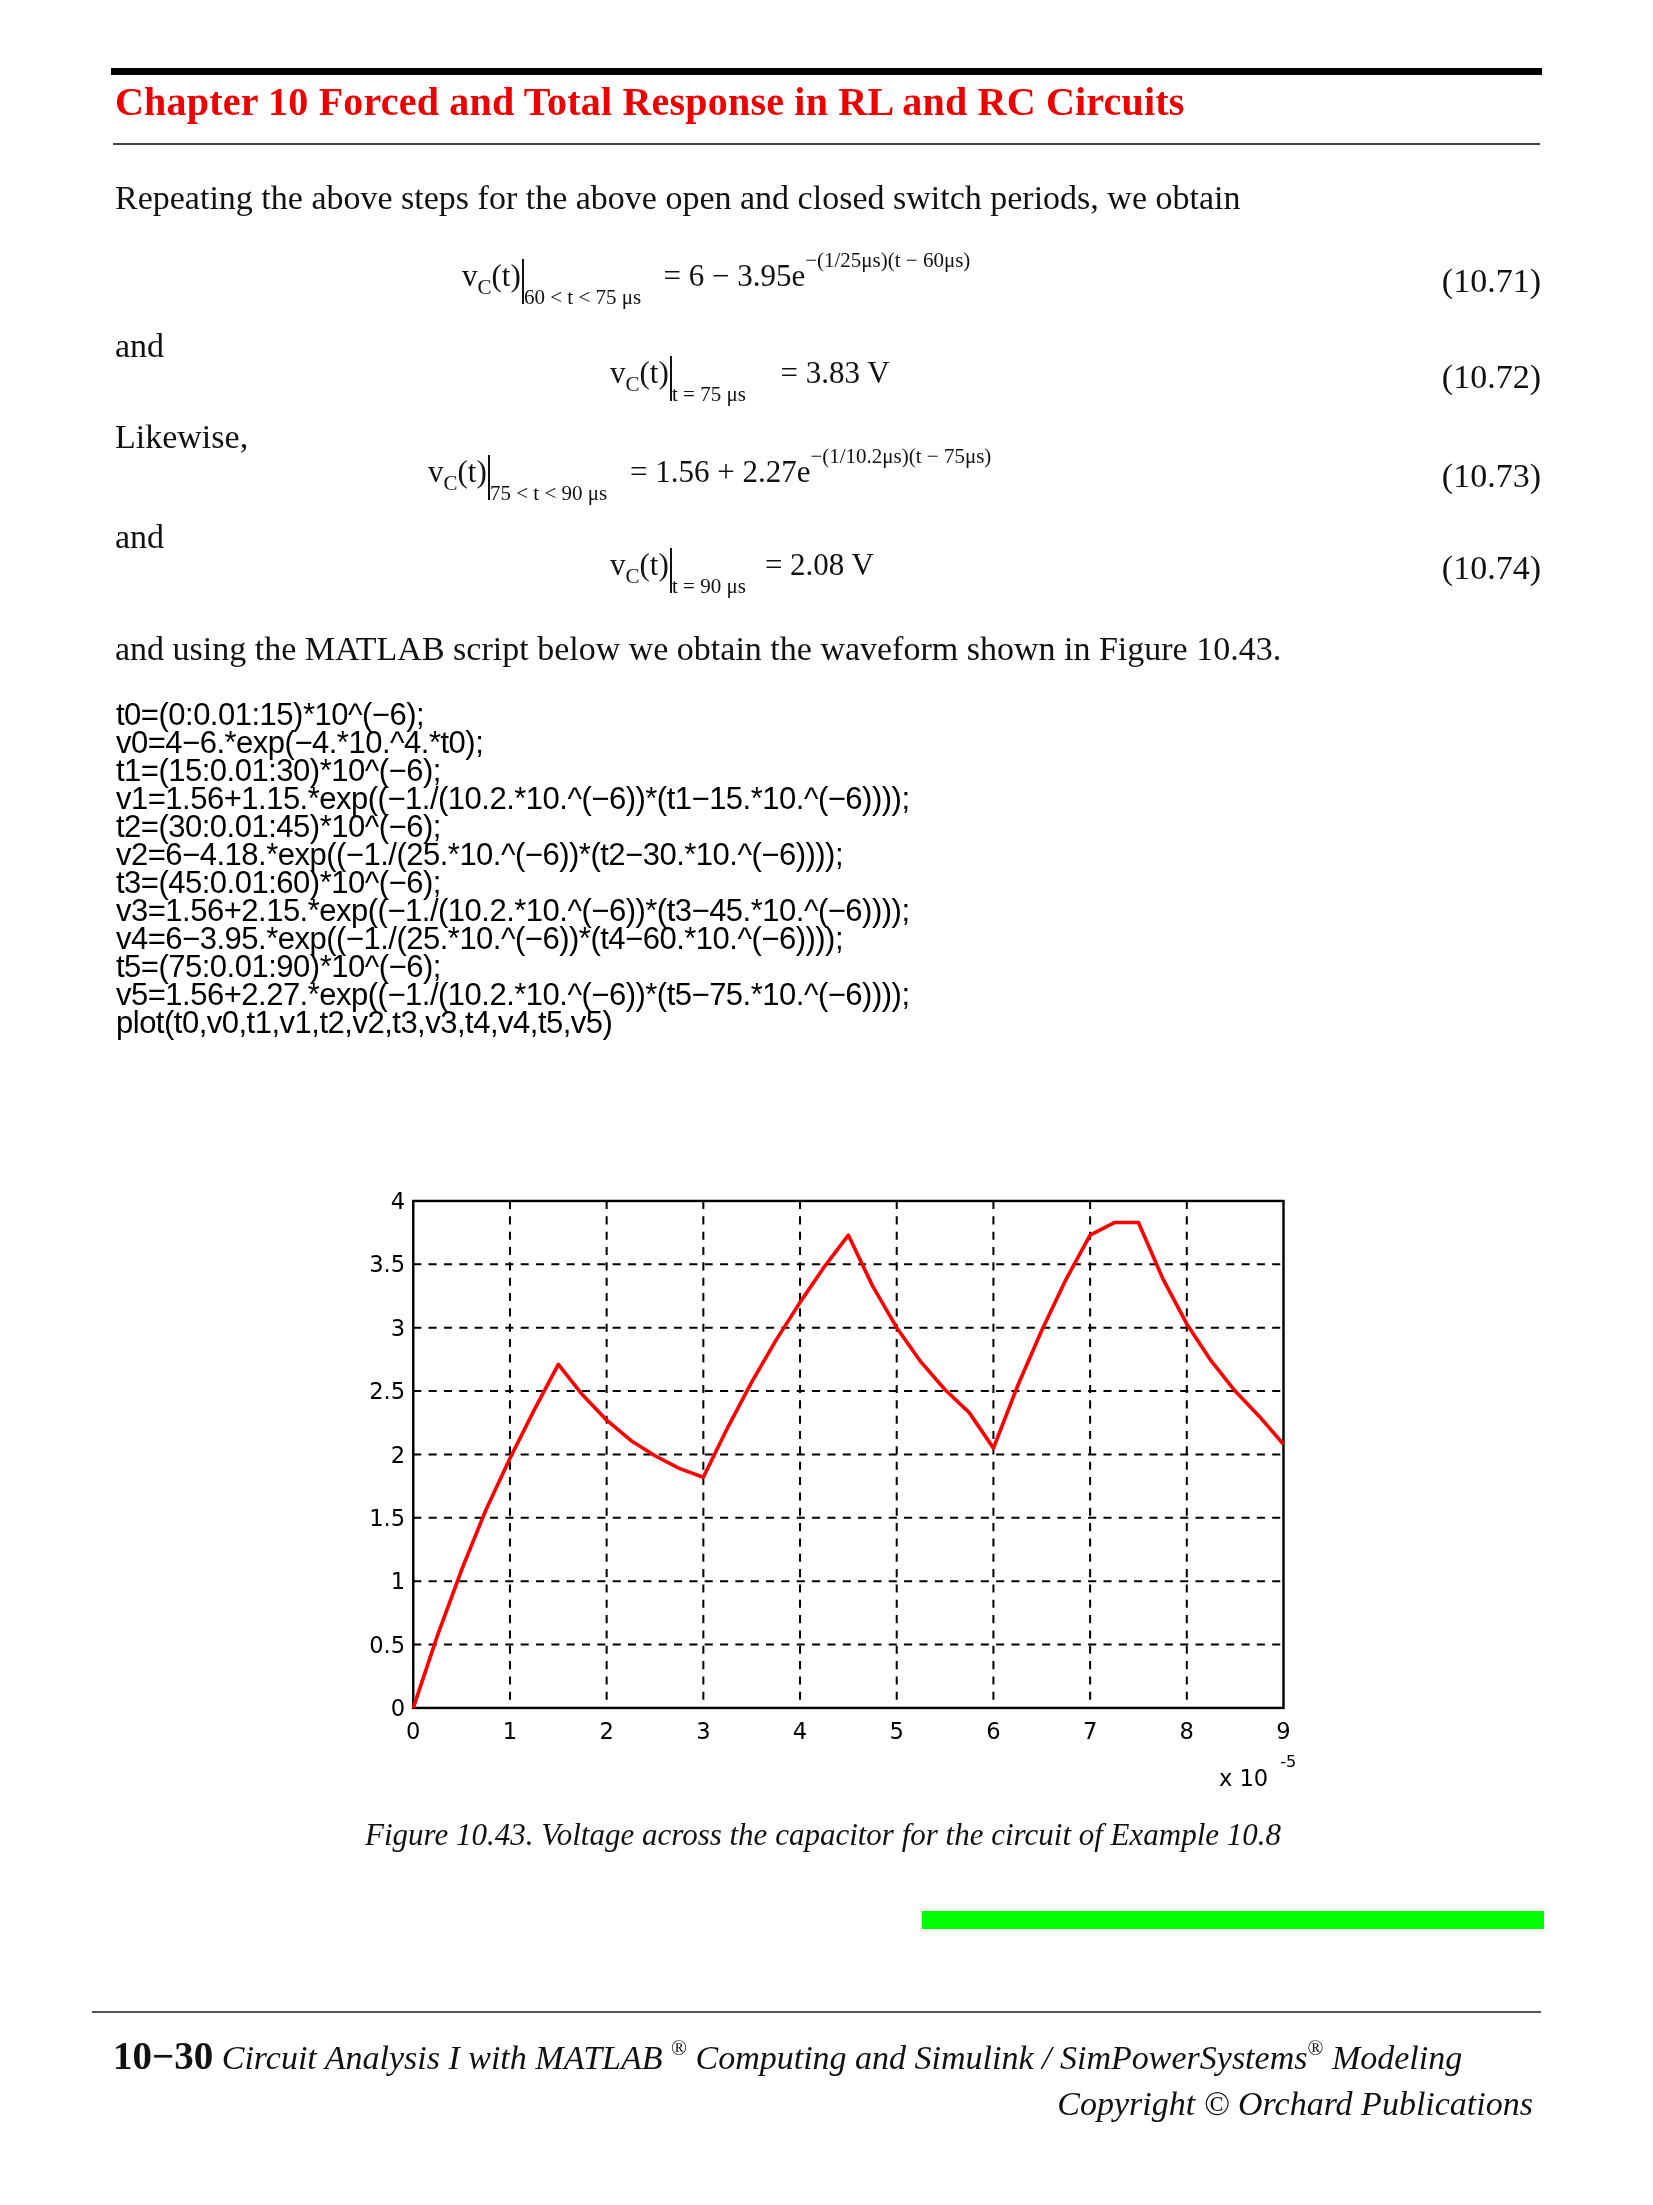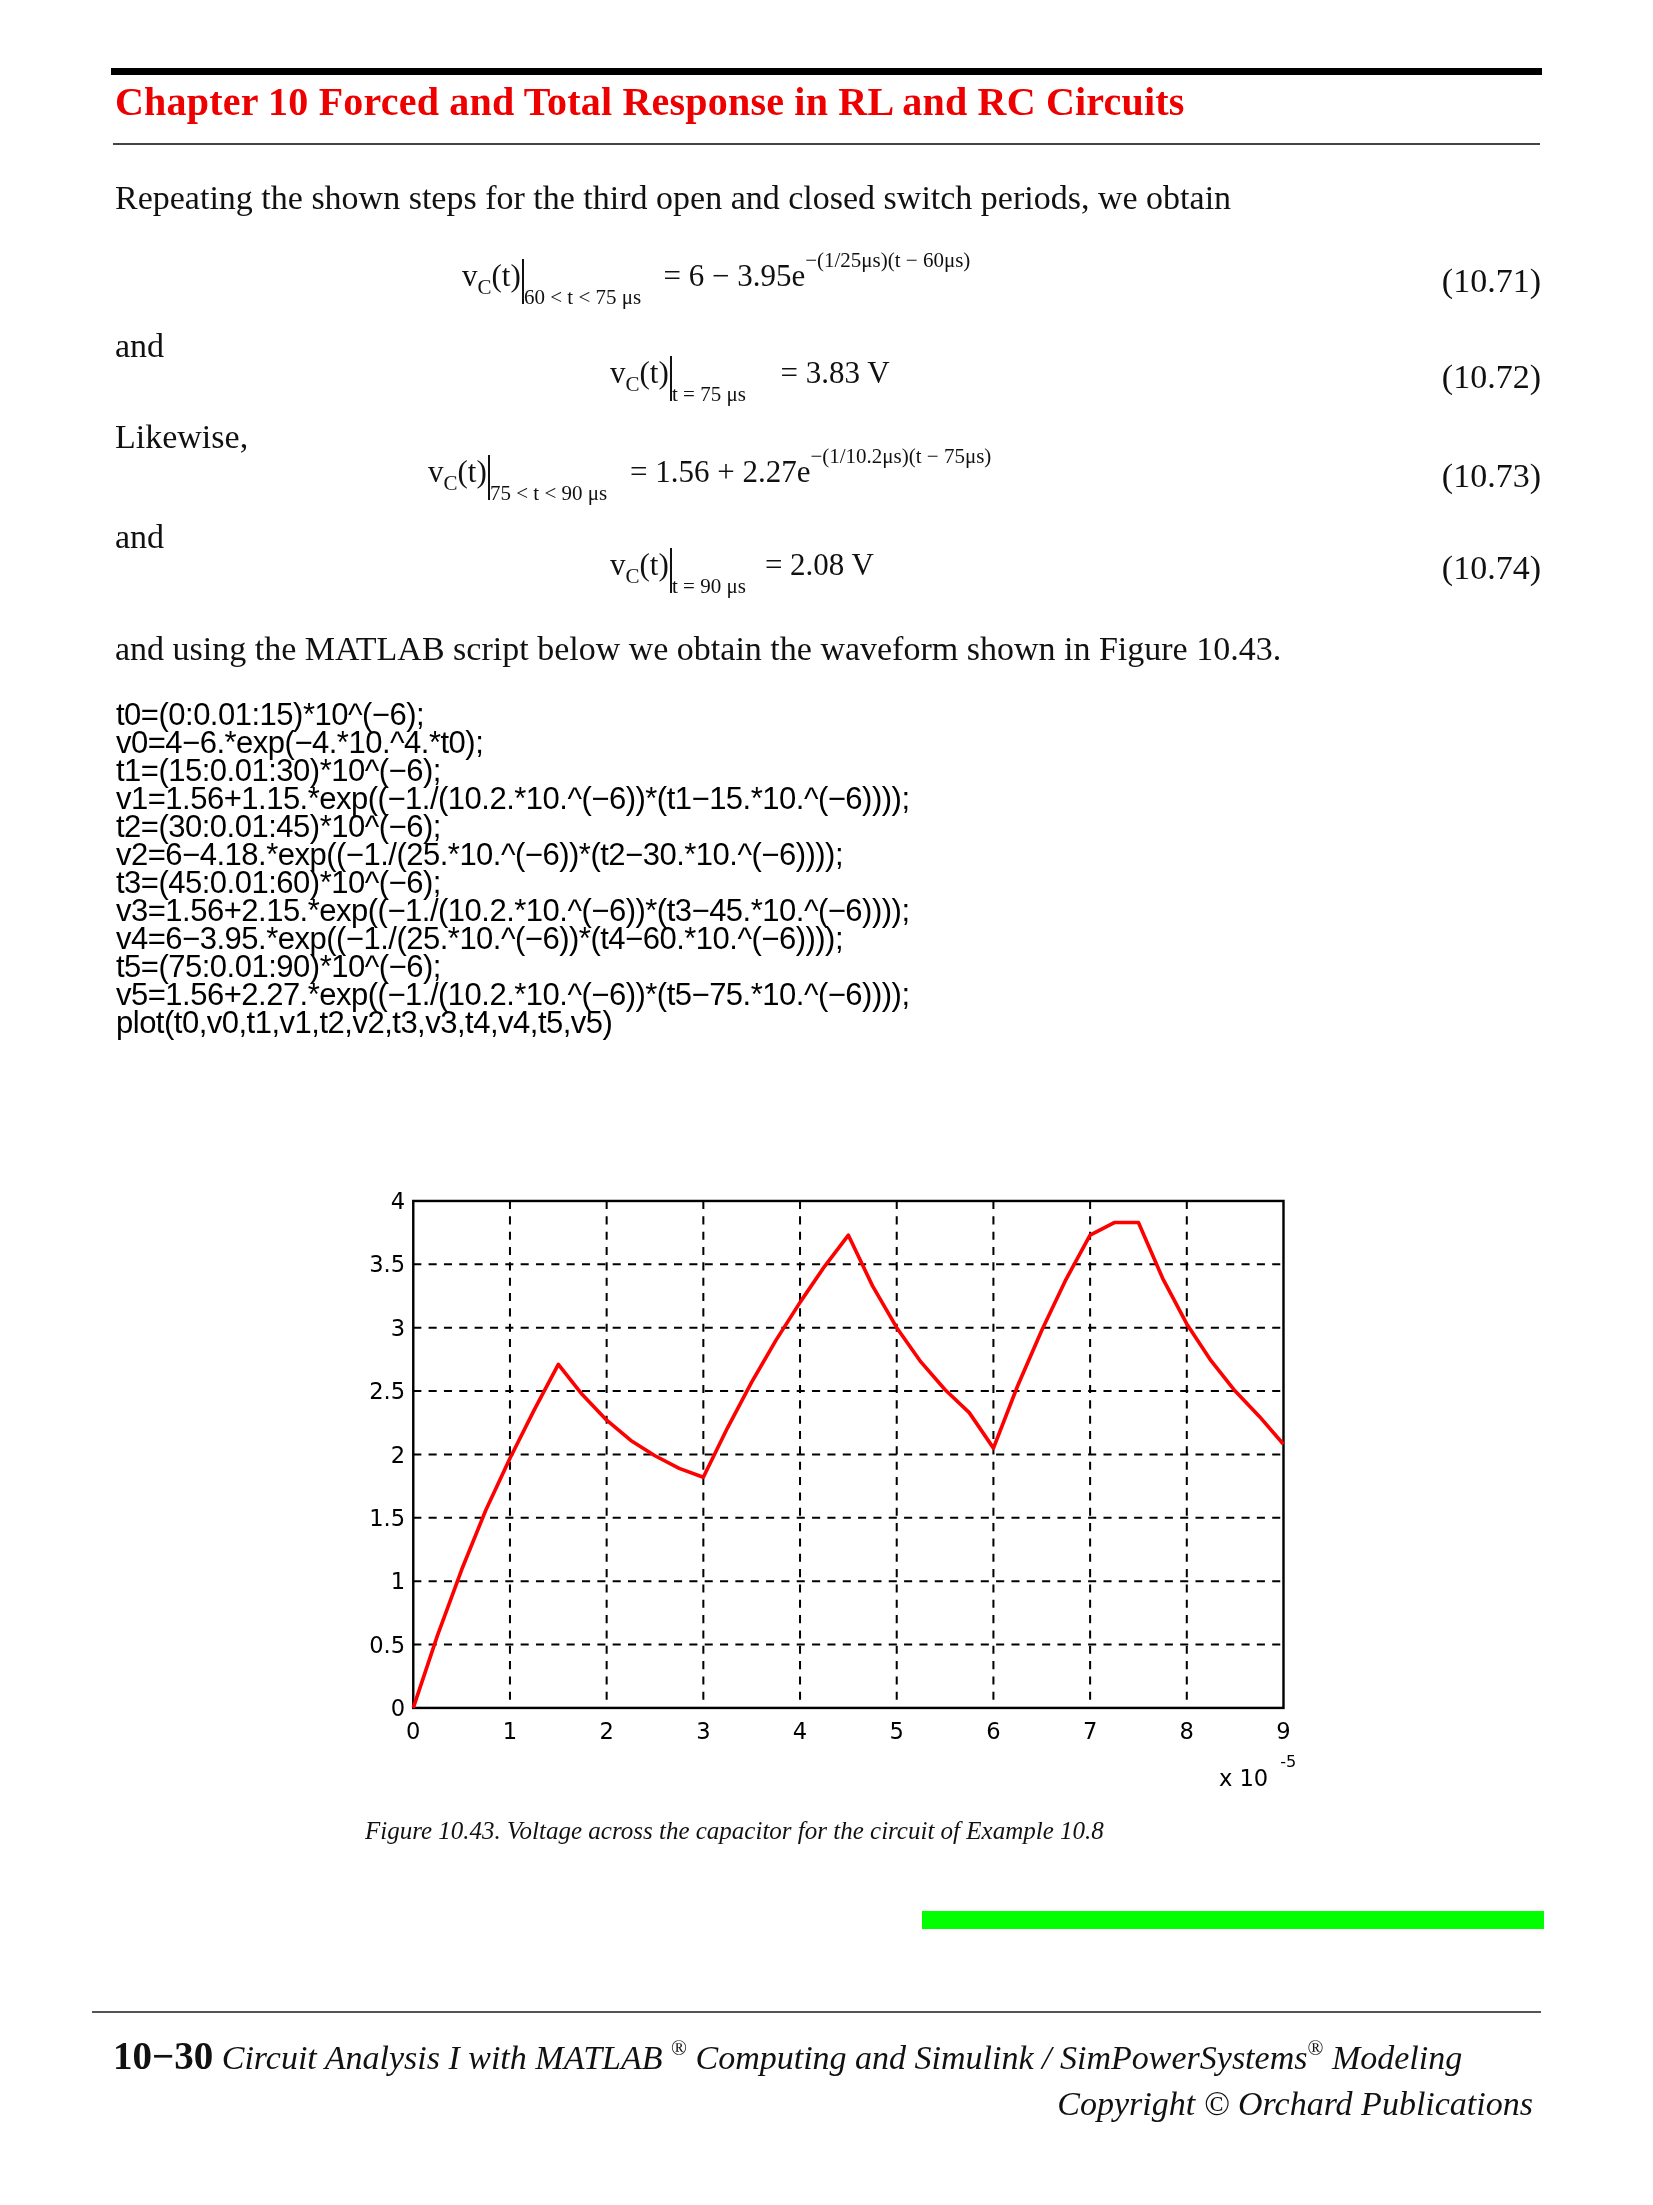--- a/index.html
+++ b/index.html
@@ -12,37 +12,37 @@
   .para { left: 115px; font-size: 34px; white-space: nowrap; color: #111; }
   .eq { font-size: 31px; white-space: nowrap; color: #111; }
   .eq .sub { font-size: 21px; position: relative; top: 18px; }
   .eq .sup { font-size: 21px; position: relative; top: -19.4px; }
   .eq .vsub { font-size: 21px; position: relative; top: 8px; }
   .eq .bar { display: inline-block; width: 1.6px; height: 45px; background: #111; vertical-align: -18px; margin-left: 1.6px; }
   .eqnum { font-size: 34px; right: 113px; white-space: nowrap; }
   .code { left: 116px; top: 701px; font-family: "Liberation Sans", "DejaVu Sans", sans-serif; font-size: 31px; line-height: 28px; color: #000; }
   .code div { white-space: pre; letter-spacing: -0.5px; }
   .plot { left: 339px; top: 1179px; }
-  .caption { left: 365px; top: 1817px; font-size: 25px; font-style: italic; white-space: nowrap; }
+  .caption { left: 365px; top: 1817px; font-size: 31px; font-style: italic; white-space: nowrap; }
   .green-bar { left: 922px; top: 1911px; width: 622px; height: 18px; background: #00ff00; }
   .rule-foot { left: 92px; top: 2011px; width: 1449px; height: 1.6px; background: #555; }
   .footer-line1 { left: 113px; top: 2033px; font-size: 34px; white-space: nowrap; }
   .footer-pg { font-size: 39px; font-weight: bold; }
   .footer-book { font-style: italic; }
   .footer-reg { font-size: 21px; position: relative; top: -14.5px; }
   .footer-line2 { right: 121px; top: 2085px; font-size: 34px; font-style: italic; white-space: nowrap; }
 </style>
 </head>
 <body>
 
 <div class="abs rule-thick"></div>
 <div class="abs chapter-title">Chapter 10  Forced and Total Response in RL and RC Circuits</div>
 <div class="abs rule-thin"></div>
 
-<div class="abs para" style="top:179px;">Repeating the shown steps for the third open and closed switch periods, we obtain</div>
+<div class="abs para" style="top:179px;">Repeating the above steps for the above open and closed switch periods, we obtain</div>
 
 <div class="abs eq" style="left:462px; top:258px;">
   <span>v</span><span class="vsub">C</span><span>(t)</span><span class="bar"></span><span class="sub">60 &lt; t &lt; 75 μs</span>
   <span style="margin-left:14.5px;">= 6 − 3.95e</span><span class="sup">−(1/25μs)(t − 60μs)</span>
 </div>
 <div class="abs eqnum" style="top:262px;">(10.71)</div>
 
 <div class="abs para" style="top:327px;">and</div>
 
 <div class="abs eq" style="left:610px; top:355px;">

